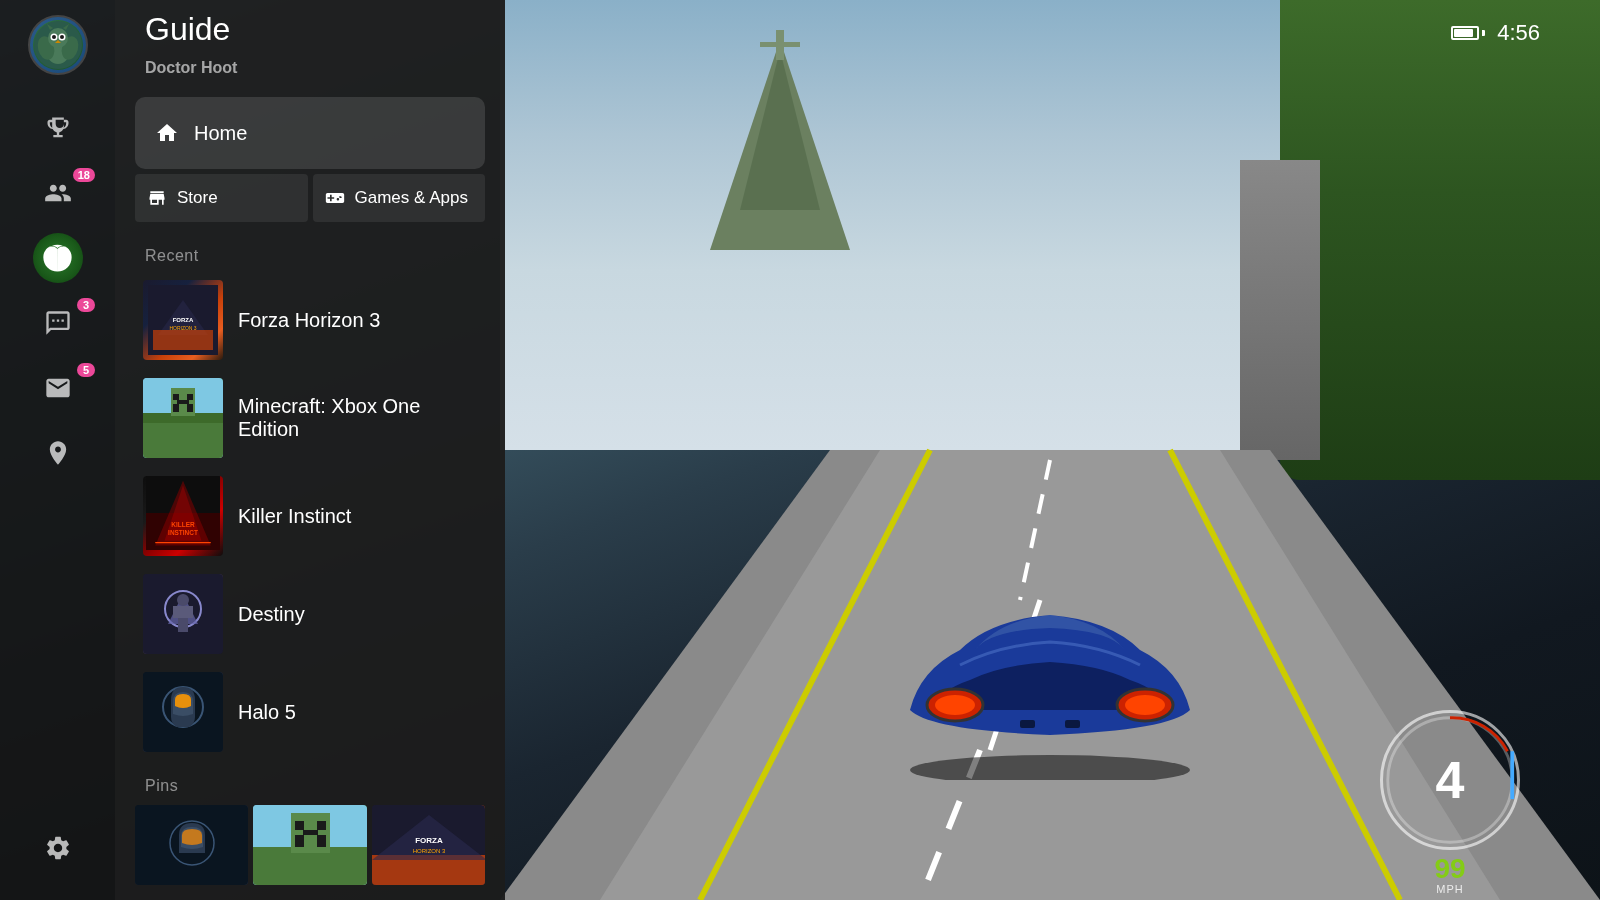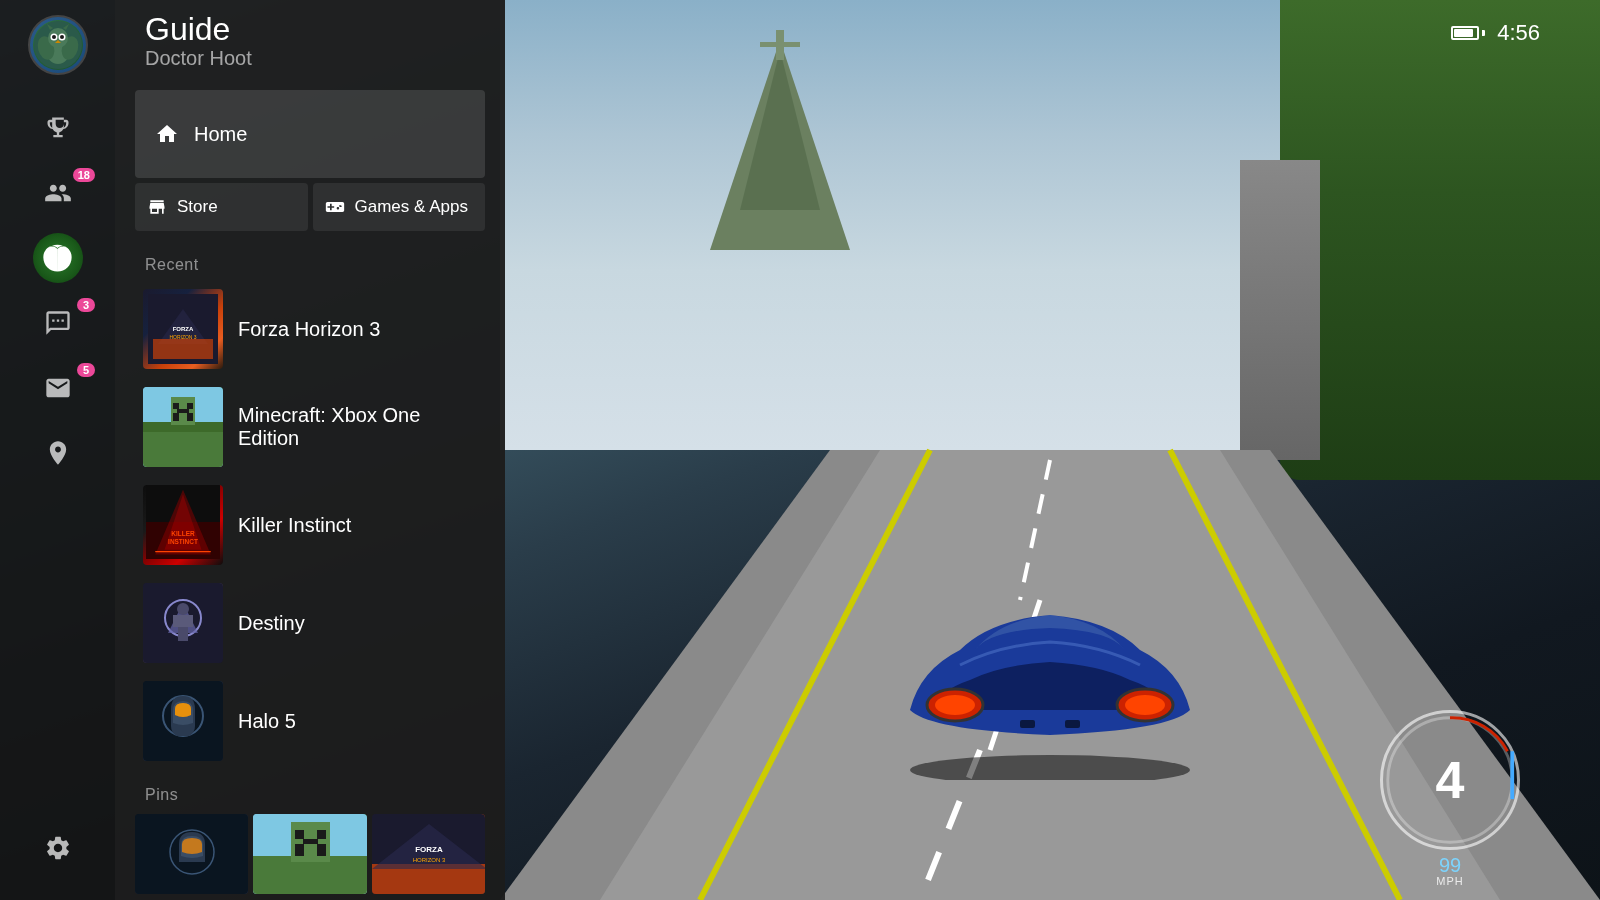--- a/index.html
+++ b/index.html
@@ -117,23 +117,23 @@
     }
 
     .speedo-gear {
       font-size: 52px;
       font-weight: 700;
       color: #fff;
       line-height: 1;
     }
 
     .speedo-speed {
-      font-size: 20px;
-      font-weight: 400;
-      color: #7dd3fc;
+      font-size: 28px;
+      font-weight: 700;
+      color: #84cc16;
       line-height: 1;
     }
 
     .speedo-unit {
       font-size: 11px;
       color: rgba(255,255,255,0.8);
       letter-spacing: 1px;
     }
 
     
@@ -242,32 +242,33 @@
     }
 
     .guide-title {
       font-size: 32px;
       font-weight: 300;
       color: #fff;
       line-height: 1.1;
     }
 
     .guide-subtitle {
-      font-size: 20px;
+      font-size: 16px;
       color: rgba(255,255,255,0.6);
-      font-weight: 400;
+      font-weight: 700;
+      margin-top: 12px;
     }
 
     
     .home-btn {
       margin: 0 20px 5px;
       background: rgba(255,255,255,0.12);
       border: none;
-      border-radius: 4px;
-      padding: 32px 20px;
+      border-radius: 10px;
+      padding: 24px 20px;
       display: flex;
       align-items: center;
       gap: 15px;
       cursor: pointer;
       width: calc(100% - 40px);
     }
 
     .home-btn svg {
       width: 24px;
       height: 24px;

